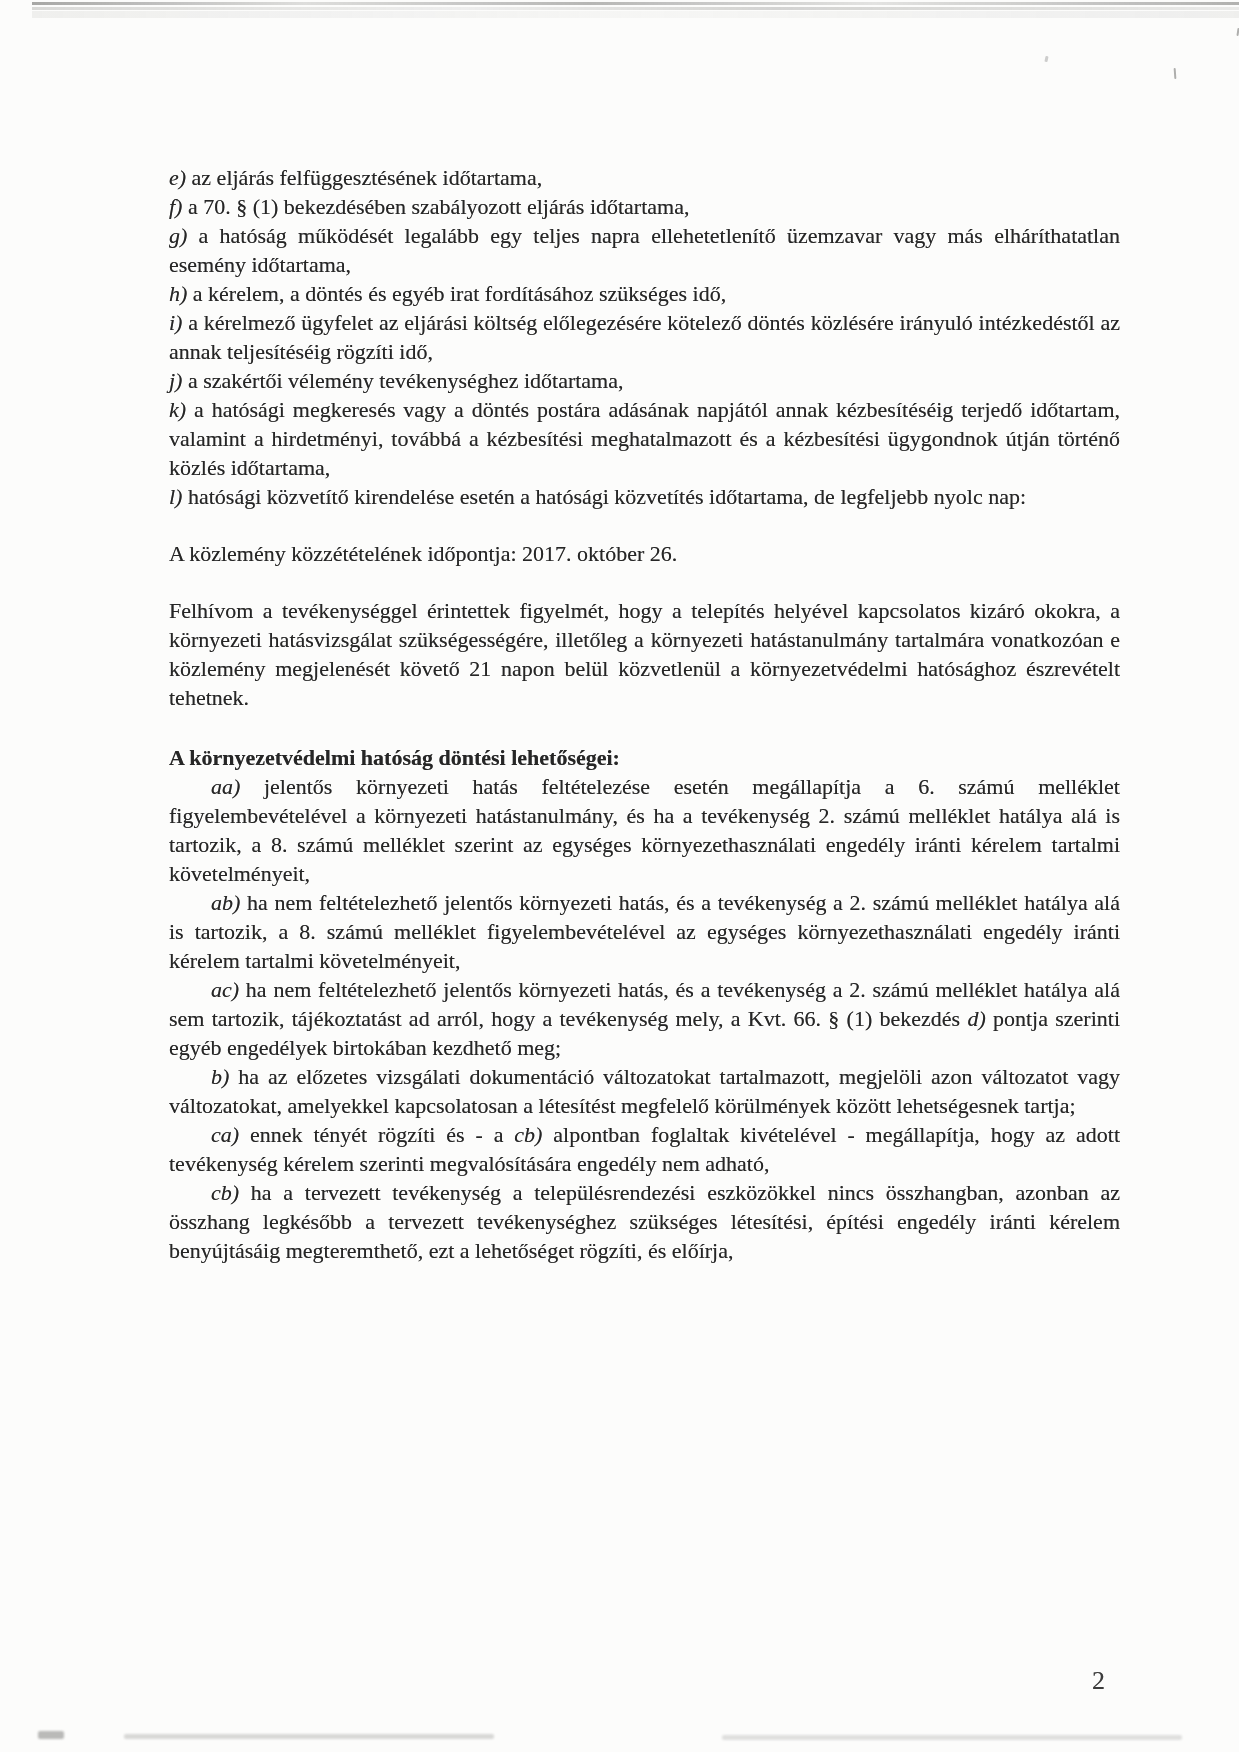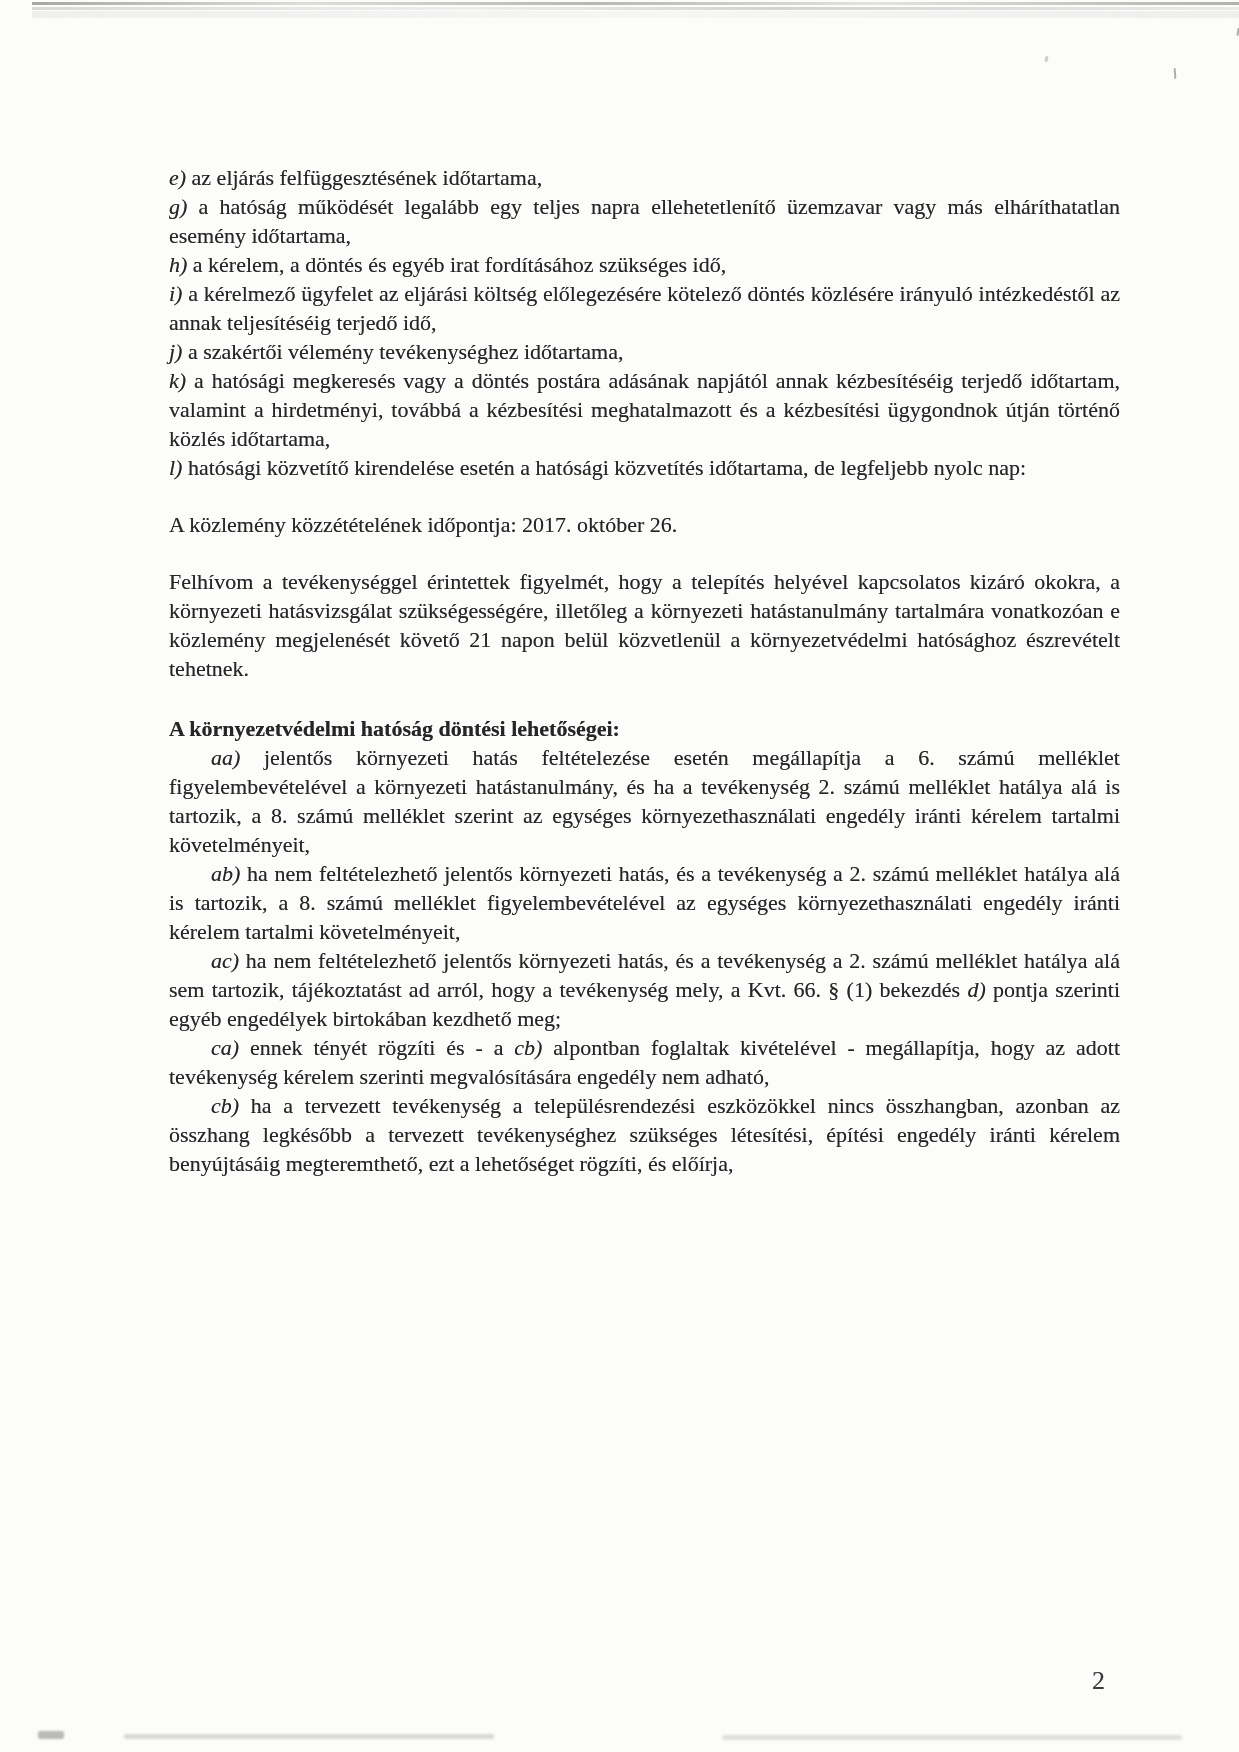--- a/index.html
+++ b/index.html
@@ -46,32 +46,34 @@
 <body>
 
 <div class="page">
   <div class="scan-top"></div>
   <div class="speck speck-1"></div>
   <div class="speck speck-2"></div>
   <div class="speck speck-3"></div>
 
   <div class="doc-body">
       <p class="para"><span class="it">e)</span><span> az eljárás felfüggesztésének időtartama,</span></p>
+      <p class="para"><span class="it">f)</span><span> a 70. § (1) bekezdésében szabályozott eljárás időtartama,</span></p>
       <p class="para"><span class="it">g)</span><span> a hatóság működését legalább egy teljes napra ellehetetlenítő üzemzavar vagy más elháríthatatlan esemény időtartama,</span></p>
       <p class="para"><span class="it">h)</span><span> a kérelem, a döntés és egyéb irat fordításához szükséges idő,</span></p>
-      <p class="para"><span class="it">i)</span><span> a kérelmező ügyfelet az eljárási költség előlegezésére kötelező döntés közlésére irányuló intézkedéstől az annak teljesítéséig terjedő idő,</span></p>
+      <p class="para"><span class="it">i)</span><span> a kérelmező ügyfelet az eljárási költség előlegezésére kötelező döntés közlésére irányuló intézkedéstől az annak teljesítéséig rögzíti idő,</span></p>
       <p class="para"><span class="it">j)</span><span> a szakértői vélemény tevékenységhez időtartama,</span></p>
       <p class="para"><span class="it">k)</span><span> a hatósági megkeresés vagy a döntés postára adásának napjától annak kézbesítéséig terjedő időtartam, valamint a hirdetményi, továbbá a kézbesítési meghatalmazott és a kézbesítési ügygondnok útján történő közlés időtartama,</span></p>
       <p class="para"><span class="it">l)</span><span> hatósági közvetítő kirendelése esetén a hatósági közvetítés időtartama, de legfeljebb nyolc nap:</span></p>
       <p class="para" style="margin-top: 28px;"><span>A közlemény közzétételének időpontja: 2017. október 26.</span></p>
       <p class="para" style="margin-top: 28px;"><span>Felhívom a tevékenységgel érintettek figyelmét, hogy a telepítés helyével kapcsolatos kizáró okokra, a környezeti hatásvizsgálat szükségességére, illetőleg a környezeti hatástanulmány tartalmára vonatkozóan e közlemény megjelenését követő 21 napon belül közvetlenül a környezetvédelmi hatósághoz észrevételt tehetnek.</span></p>
       <p class="para heading" style="margin-top: 31px;"><span>A környezetvédelmi hatóság döntési lehetőségei:</span></p>
       <p class="para indent"><span class="it">aa)</span><span> jelentős környezeti hatás feltételezése esetén megállapítja a 6. számú melléklet figyelembevételével a környezeti hatástanulmány, és ha a tevékenység 2. számú melléklet hatálya alá is tartozik, a 8. számú melléklet szerint az egységes környezethasználati engedély iránti kérelem tartalmi követelményeit,</span></p>
       <p class="para indent"><span class="it">ab)</span><span> ha nem feltételezhető jelentős környezeti hatás, és a tevékenység a 2. számú melléklet hatálya alá is tartozik, a 8. számú melléklet figyelembevételével az egységes környezethasználati engedély iránti kérelem tartalmi követelményeit,</span></p>
       <p class="para indent"><span class="it">ac)</span><span> ha nem feltételezhető jelentős környezeti hatás, és a tevékenység a 2. számú melléklet hatálya alá sem tartozik, tájékoztatást ad arról, hogy a tevékenység mely, a Kvt. 66. § (1) bekezdés </span><span class="it">d)</span><span> pontja szerinti egyéb engedélyek birtokában kezdhető meg;</span></p>
+      <p class="para indent"><span class="it">b)</span><span> ha az előzetes vizsgálati dokumentáció változatokat tartalmazott, megjelöli azon változatot vagy változatokat, amelyekkel kapcsolatosan a létesítést megfelelő körülmények között lehetségesnek tartja;</span></p>
       <p class="para indent"><span class="it">ca)</span><span> ennek tényét rögzíti és - a </span><span class="it">cb)</span><span> alpontban foglaltak kivételével - megállapítja, hogy az adott tevékenység kérelem szerinti megvalósítására engedély nem adható,</span></p>
       <p class="para indent"><span class="it">cb)</span><span> ha a tervezett tevékenység a településrendezési eszközökkel nincs összhangban, azonban az összhang legkésőbb a tervezett tevékenységhez szükséges létesítési, építési engedély iránti kérelem benyújtásáig megteremthető, ezt a lehetőséget rögzíti, és előírja,</span></p>
     </div>
 
   <span class="page-number">2</span>
 
   <div class="scan-bottom">
     <div class="smudge smudge-a"></div>
     <div class="smudge smudge-b"></div>
     <div class="smudge smudge-c"></div>

